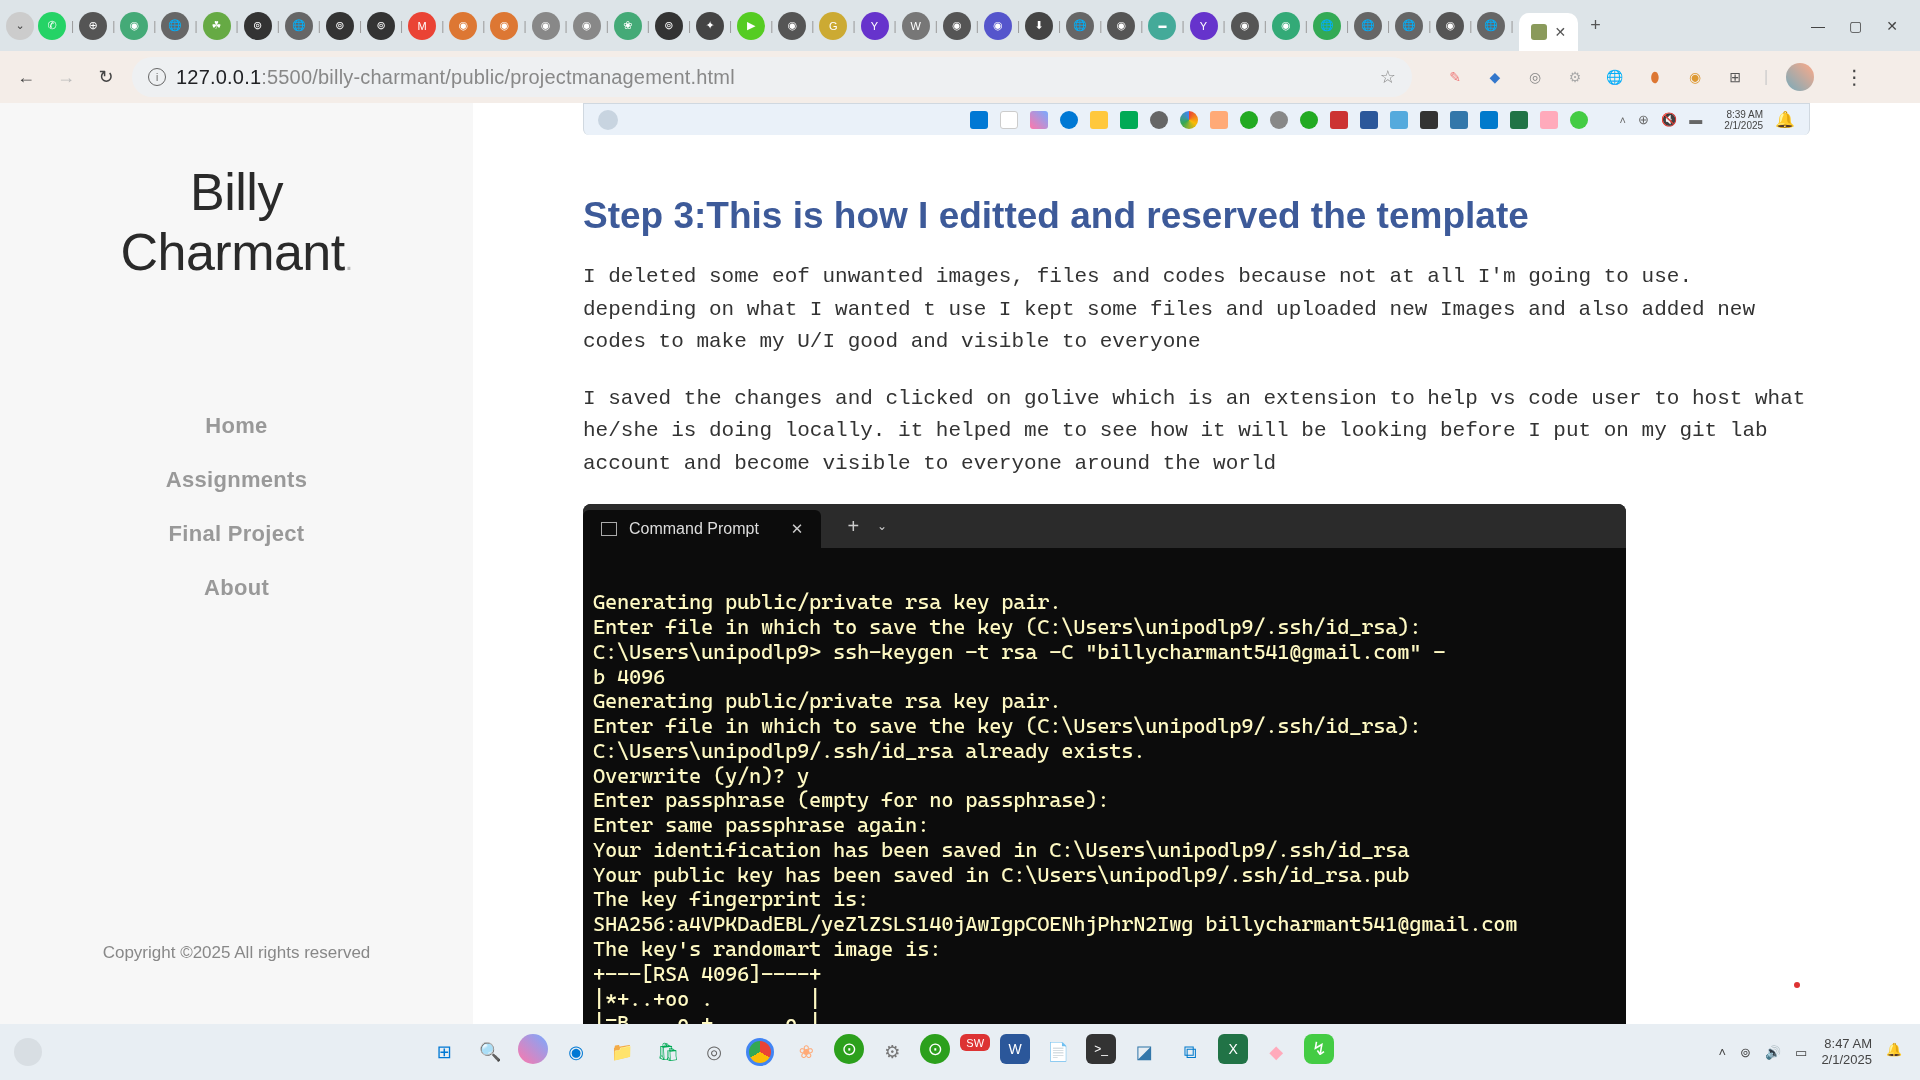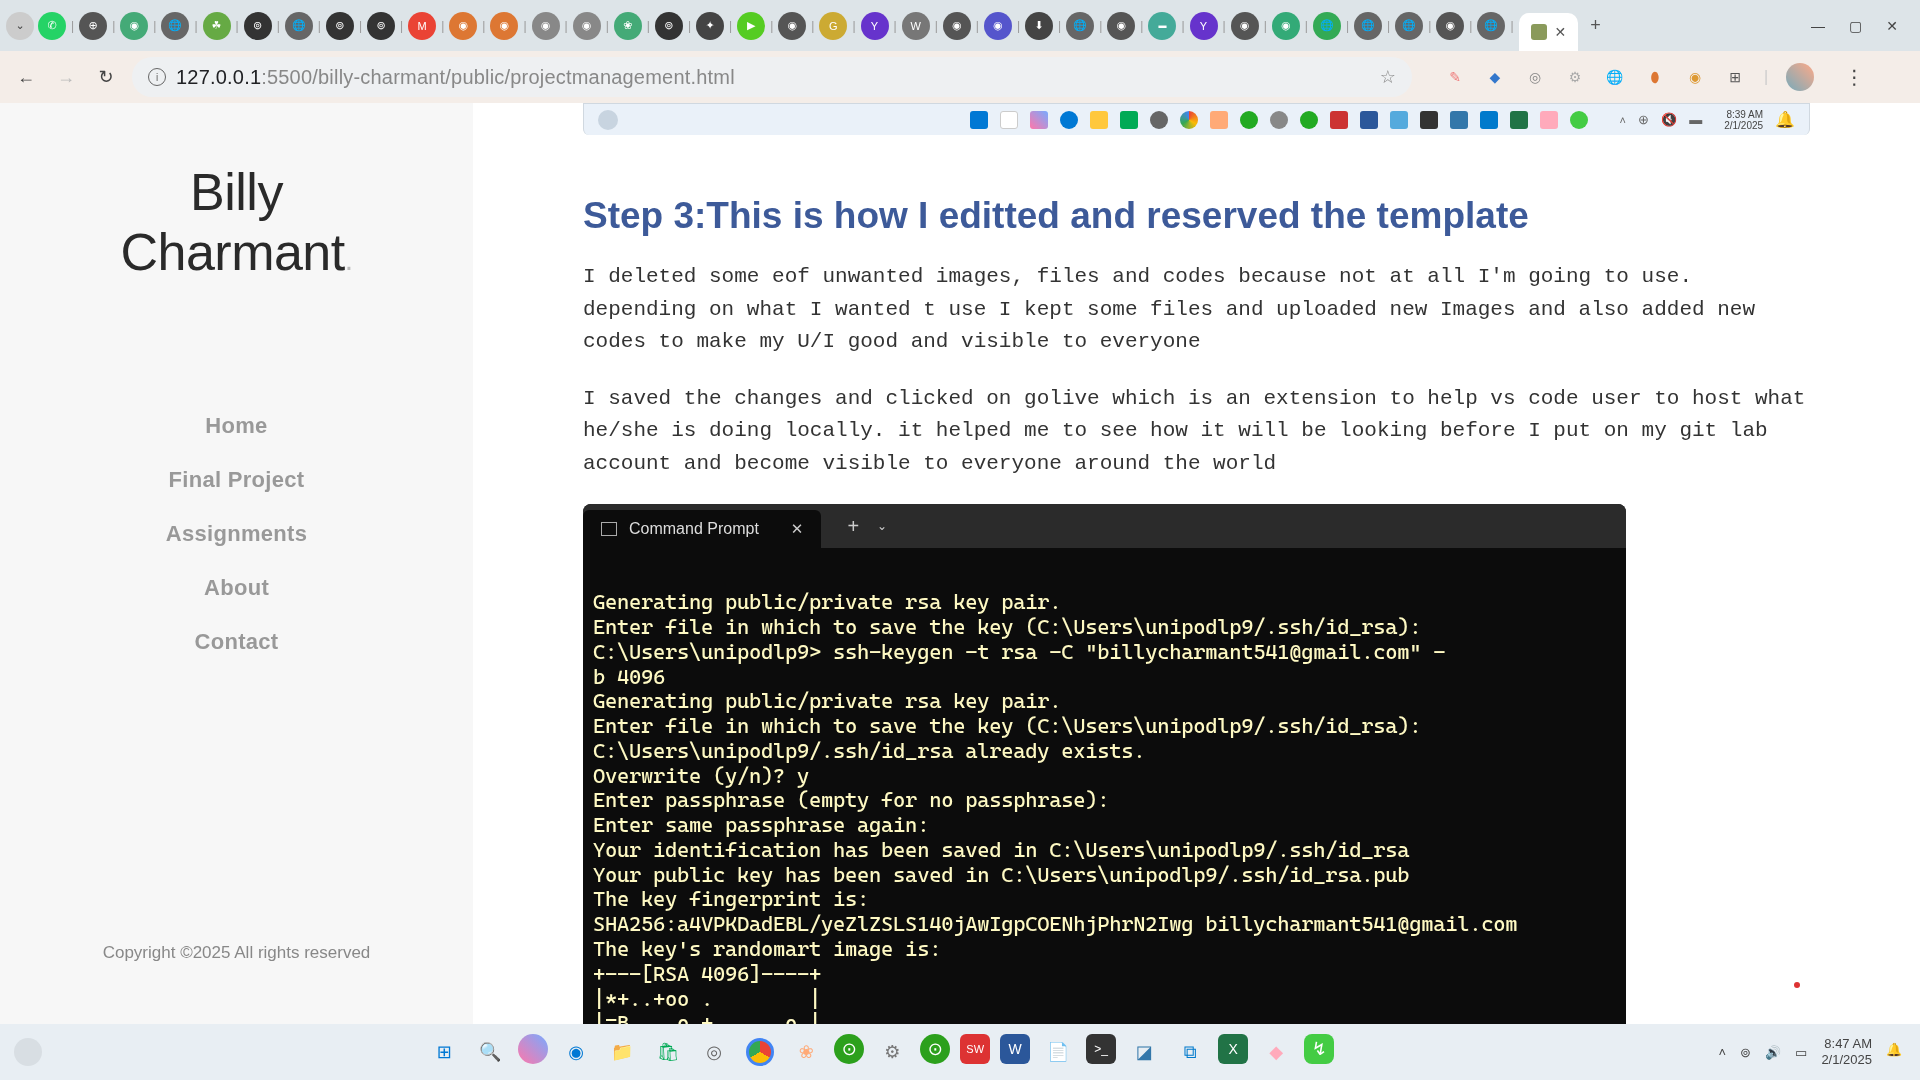--- a/index.html
+++ b/index.html
@@ -196,24 +196,23 @@
 
 <div class="viewport">
   <div class="sidebar-wrap">
     <div class="sidebar-inner">
       <div class="site-title">
         <span>Billy</span><br>
         <span>Charmant</span><span class="title-dot">.</span>
       </div>
       <div class="nav-list">
         <div class="nav-item">Home</div>
+        <div class="nav-item">Assignments</div>
         <div class="nav-item">Final Project</div>
-        <div class="nav-item">Assignments</div>
         <div class="nav-item">About</div>
-        <div class="nav-item">Contact</div>
       </div>
       <div class="copyright">Copyright ©2025 All rights reserved</div>
     </div>
   </div>
 
   <div class="main-area">
     <div class="main-content">
       <div class="edge-shot">
         <div class="edge-left"></div>
         <div class="edge-icons">
@@ -300,21 +299,21 @@
     <div class="tb-ic" style="color:#ffc83d;">📁</div>
     <div class="tb-ic" style="color:#0a5;">🛍</div>
     <div class="tb-ic" style="color:#666;">◎</div>
     <div class="tb-ic">
         <div style="width:28px;height:28px;background:conic-gradient(#ea4335 0 120deg,#fbbc05 120deg 240deg,#34a853 240deg);border-radius:50%;border:3px solid #4285f4;"></div>
       </div>
     <div class="tb-ic" style="color:#fa7;">❀</div>
     <div class="tb-ic" style="background:#2ca01c;border-radius:50%;width:30px;height:30px;color:#fff;">⊙</div>
     <div class="tb-ic" style="color:#777;">⚙</div>
     <div class="tb-ic" style="background:#2ca01c;border-radius:50%;width:30px;height:30px;color:#fff;">⊙</div>
-    <div class="tb-ic" style="background:#d33;width:30px;height:30px;color:#fff;font-size:11px;">SW</div>
+    <div class="tb-ic" style="background:#d33;width:30px;height:17px;color:#fff;font-size:11px;">SW</div>
     <div class="tb-ic" style="background:#2b579a;width:30px;height:30px;color:#fff;font-size:14px;">W</div>
     <div class="tb-ic" style="color:#5ad;">📄</div>
     <div class="tb-ic" style="background:#333;width:30px;height:30px;color:#fff;font-size:12px;">&gt;_</div>
     <div class="tb-ic" style="color:#37a;">◪</div>
     <div class="tb-ic" style="color:#007acc;">⧉</div>
     <div class="tb-ic" style="background:#217346;width:30px;height:30px;color:#fff;font-size:14px;">X</div>
     <div class="tb-ic" style="color:#fab;">◆</div>
     <div class="tb-ic" style="background:#4c4;border-radius:8px;width:30px;height:30px;color:#fff;">↯</div>
   </div>
   <div class="tb-right">

